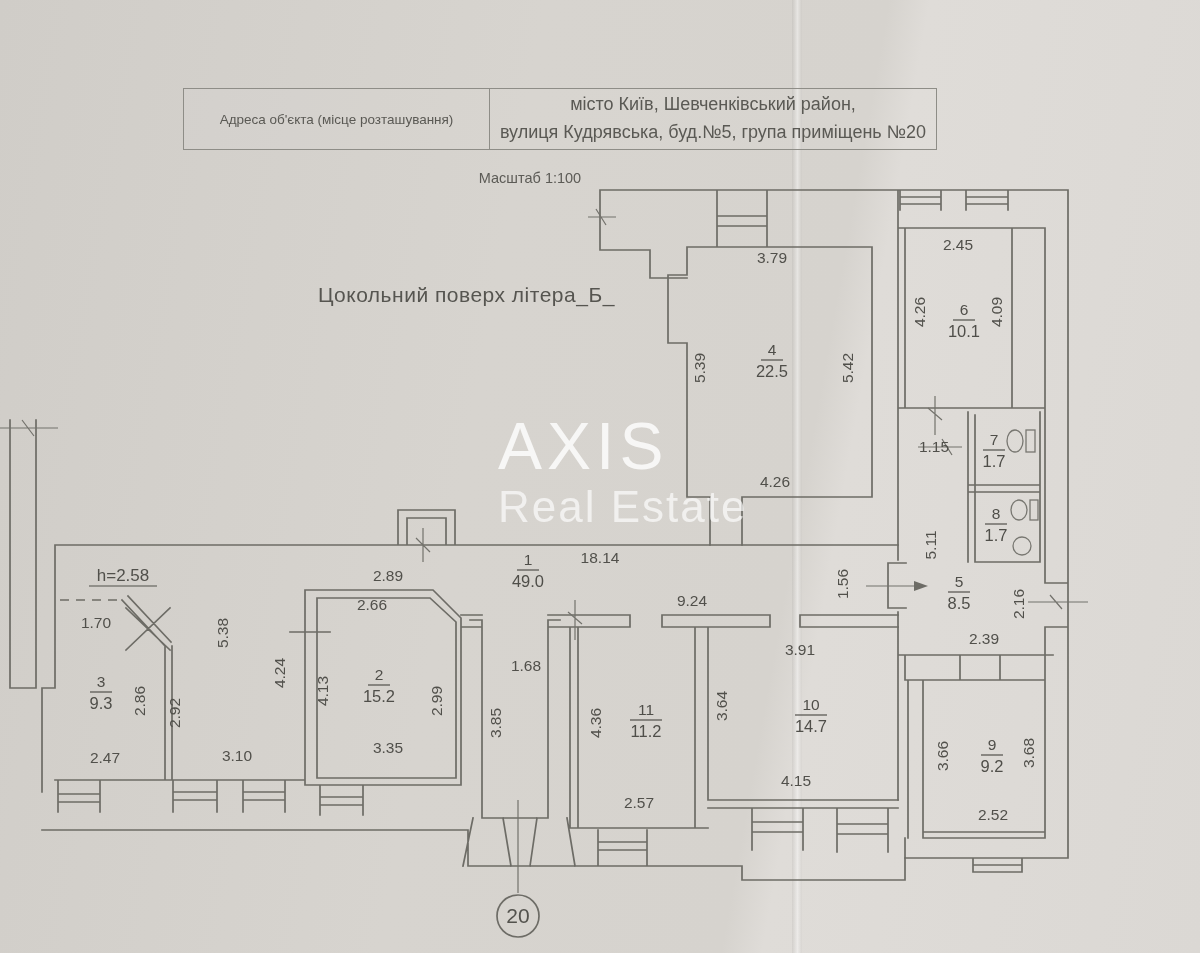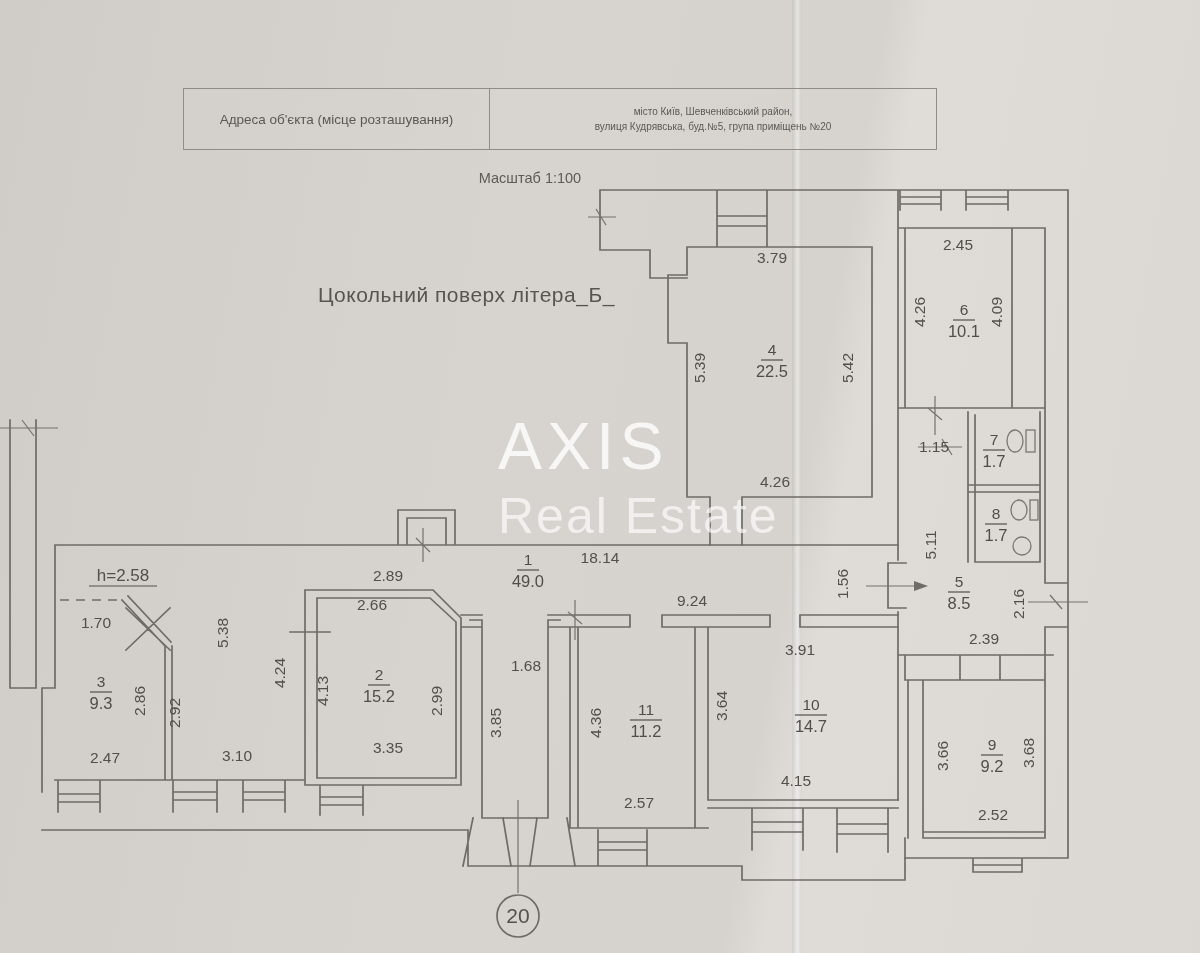--- a/index.html
+++ b/index.html
@@ -10,28 +10,28 @@
   }
   .crease{position:absolute;left:792px;top:0;width:10px;height:100%;
     background:linear-gradient(90deg,rgba(0,0,0,.055),rgba(255,255,255,.4) 55%,rgba(0,0,0,.03));}
   .title{position:absolute;top:33px;left:370px;width:340px;text-align:center;
     font-size:23px;font-weight:600;letter-spacing:1.5px;color:#565550;}
   .addr-table{position:absolute;left:183px;top:88px;width:752px;height:60px;
     border:1.6px solid #8e8d87;display:flex;color:#5a5954;background:rgba(255,255,255,.04);}
   .addr-left{width:306px;border-right:1.6px solid #8e8d87;display:flex;align-items:center;
     justify-content:center;font-size:13.5px;text-align:center;padding:0 6px;box-sizing:border-box;}
   .addr-right{flex:1;display:flex;flex-direction:column;align-items:center;justify-content:center;
-    font-size:10px;line-height:1.55;text-align:center;}
+    font-size:18px;line-height:1.55;text-align:center;}
   .scale{position:absolute;left:430px;top:170px;width:200px;text-align:center;
     font-size:14.5px;color:#5c5b56;}
   .floor-note{position:absolute;left:318px;top:283px;font-size:21px;color:#565550;letter-spacing:.5px;}
   .plan-svg{position:absolute;left:0;top:0;z-index:1;}
   .watermark{position:absolute;left:498px;top:413px;z-index:5;pointer-events:none;line-height:1;}
   .wm1{font-size:66px;font-weight:400;letter-spacing:5px;color:rgba(255,255,255,.8);}
-  .wm2{font-size:50px;font-weight:300;letter-spacing:2px;color:rgba(255,255,255,.66);margin-top:12px;}
+  .wm2{font-size:44px;font-weight:300;letter-spacing:2px;color:rgba(255,255,255,.66);margin-top:6px;}
   .wall{stroke:#6d6c66;stroke-width:1.7;fill:none;stroke-linecap:square;}
   .wall-thin{stroke:#73726c;stroke-width:1.2;fill:none;}
   .dashed{stroke:#6d6c66;stroke-width:1.6;fill:none;stroke-dasharray:9 7;}
   .fixture{stroke:#787771;stroke-width:1.3;fill:none;}
   .dim{font-family:"Liberation Sans",sans-serif;font-size:15.5px;fill:#51504b;}
   .dim-big{font-size:17px;}
   .room-num{font-family:"Liberation Sans",sans-serif;font-size:15.5px;fill:#4f4e49;}
   .room-area{font-family:"Liberation Sans",sans-serif;font-size:16.5px;fill:#4f4e49;}
   .badge-text{font-family:"Liberation Sans",sans-serif;font-size:21px;fill:#53524d;}
 </style>

